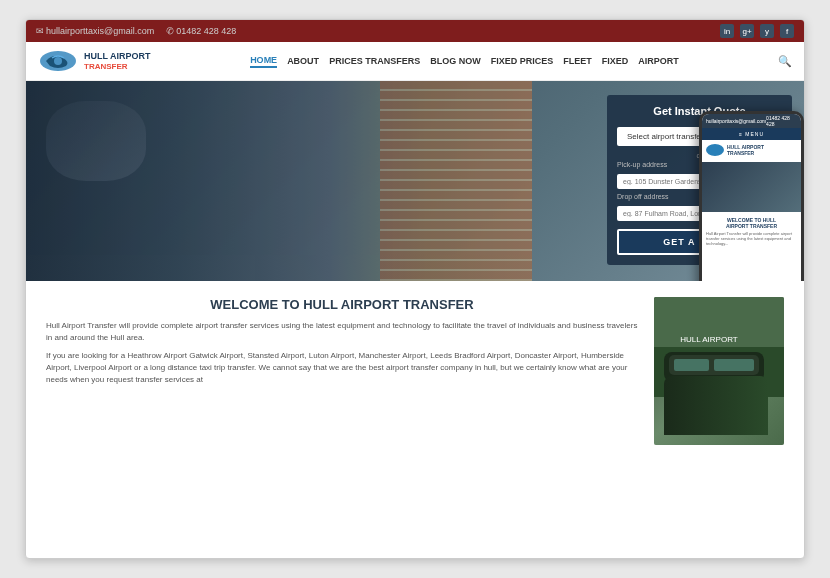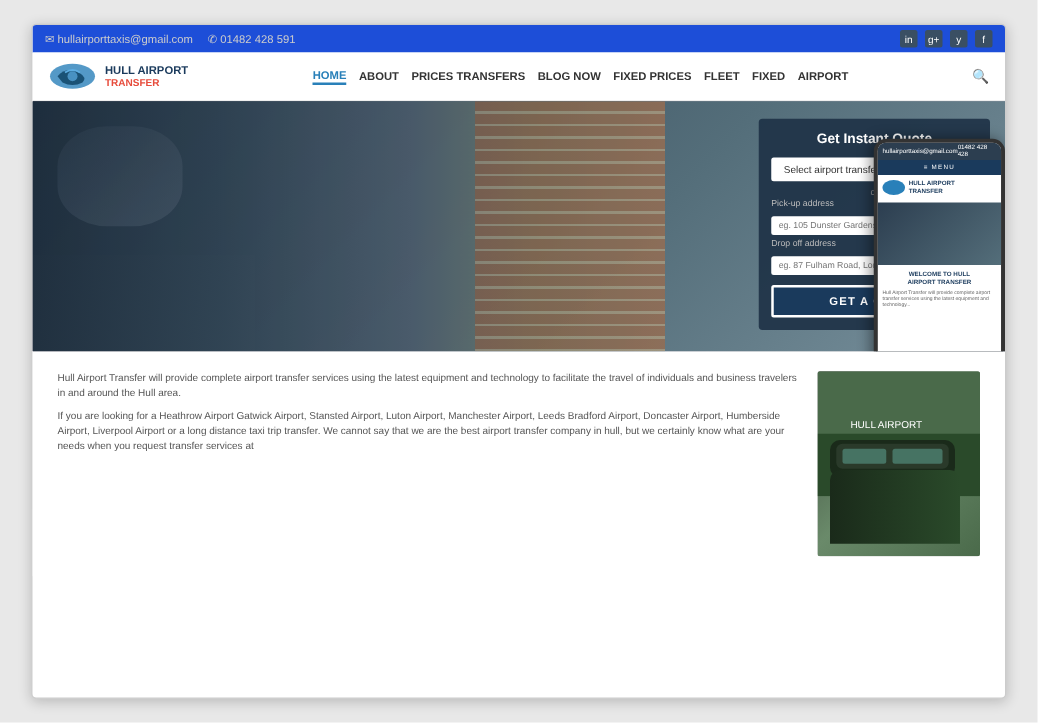--- a/index.html
+++ b/index.html
@@ -20,21 +20,21 @@
       background: #fff;
       border: 1px solid #ccc;
       border-radius: 4px;
       box-shadow: 0 2px 10px rgba(0,0,0,0.2);
       overflow: hidden;
       position: relative;
     }
 
     
     .top-bar {
-      background: #1d4ed8;
+      background: #7f1d1d;
       color: #ccc;
       font-size: 9px;
       padding: 4px 10px;
       display: flex;
       justify-content: space-between;
       align-items: center;
     }
     .top-bar-left {
       display: flex;
       gap: 12px;
@@ -342,21 +342,21 @@
     }
   </style>
 </head>
 <body>
 
 <div class="outer-frame">
 
   <div class="top-bar">
     <div class="top-bar-left">
       <span>✉ hullairporttaxis@gmail.com</span>
-      <span>✆ 01482 428 591</span>
+      <span>✆ 01482 428 428</span>
     </div>
     <div class="top-bar-right">
       <div class="social-icon">in</div>
       <div class="social-icon">g+</div>
       <div class="social-icon">y</div>
       <div class="social-icon">f</div>
     </div>
   </div>
 
   <div class="nav-bar">
@@ -419,20 +419,21 @@
         <div class="mobile-content">
           <div class="mobile-content-title">WELCOME TO HULL<br>AIRPORT TRANSFER</div>
           <div class="mobile-content-text">Hull Airport Transfer will provide complete airport transfer services using the latest equipment and technology...</div>
         </div>
       </div>
     </div>
   </div>
 
   <div class="main-content">
     <div class="main-left">
+      <div class="section-title">WELCOME TO HULL AIRPORT TRANSFER</div>
       <p class="section-text">Hull Airport Transfer will provide complete airport transfer services using the latest equipment and technology to facilitate the travel of individuals and business travelers in and around the Hull area.</p>
       <p class="section-text">If you are looking for a Heathrow Airport Gatwick Airport, Stansted Airport, Luton Airport, Manchester Airport, Leeds Bradford Airport, Doncaster Airport, Humberside Airport, Liverpool Airport or a long distance taxi trip transfer. We cannot say that we are the best airport transfer company in hull, but we certainly know what are your needs when you request transfer services at</p>
     </div>
     <div class="main-right">
       <div class="car-thumb">
         <svg width="130" height="100" viewBox="0 0 130 100">
           <rect width="130" height="100" fill="#4a6a4a"></rect>
           <rect x="0" y="50" width="130" height="50" fill="#2a4a2a"></rect>
           <rect x="10" y="55" width="100" height="30" rx="8" fill="#1a2a1a"></rect>
           <rect x="15" y="58" width="90" height="20" rx="5" fill="#2a3a2a"></rect>

